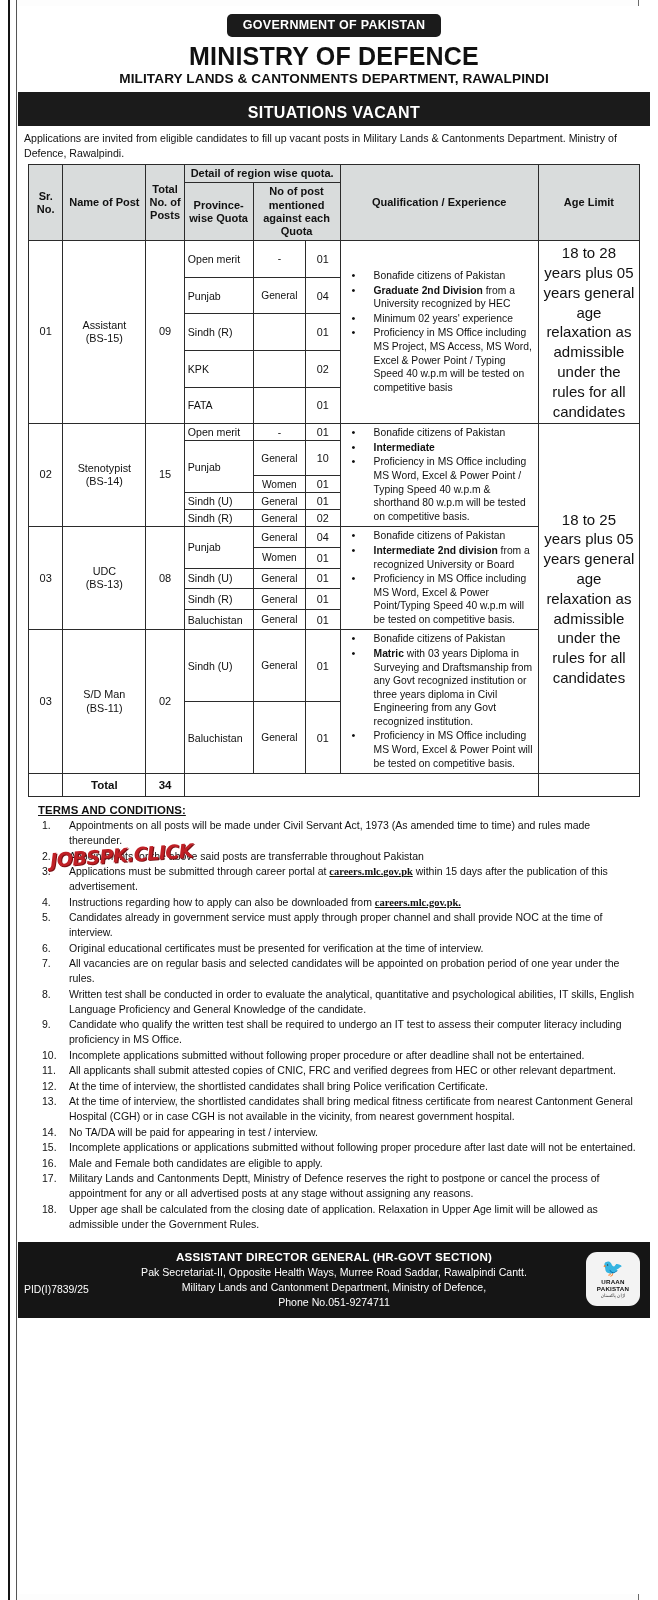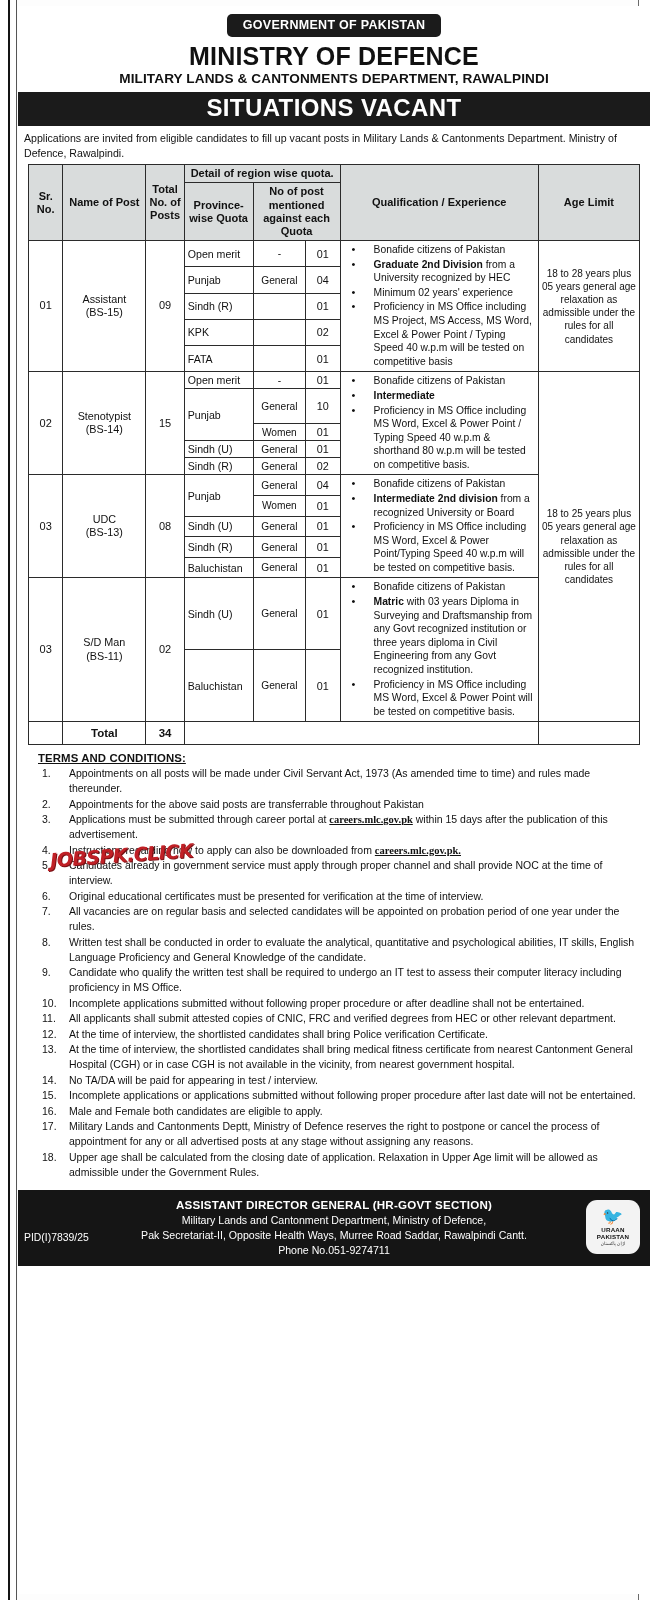--- a/index.html
+++ b/index.html
@@ -67,25 +67,25 @@
   }
   .dept {
     font-size: 13.6px;
     font-weight: bold;
     letter-spacing: .1px;
     margin-bottom: 4px;
   }
   .sitbar {
     background: #1b1b1b;
     color: #fff;
-    font-size: 24px;
+    font-size: 16px;
     font-weight: bold;
     letter-spacing: .4px;
     text-align: center;
-    padding: 2px 0 4px 0;
+    padding: 12px 0 4px 0;
   }
   .intro {
     font-size: 10.6px;
     line-height: 1.38;
     padding: 5px 6px 4px 6px;
     text-align: left;
   }
 
   
   table.jobs {
@@ -118,21 +118,21 @@
   td.sr, td.post, td.tot {
     text-align: center;
     font-size: 11px;
     line-height: 1.25;
   }
   td.post { font-size: 10.8px; }
   td.prov { font-size: 10.6px; text-align: left; padding-left: 5px; }
   td.cat  { font-size: 10.2px; text-align: center; }
   td.num  { font-size: 10.8px; text-align: center; }
   td.age  {
-    font-size: 10px; text-align: center; line-height: 1.32;
+    font-size: 15px; text-align: center; line-height: 1.32;
     vertical-align: middle;
   }
   td.qual { vertical-align: top; padding: 3px 4px 3px 2px; }
 
   ul.qlist {
     margin: 0; padding: 0; list-style: none;
   }
   ul.qlist li {
     font-size: 10.3px;
     line-height: 1.32;
@@ -431,22 +431,22 @@
           <li class="justify">No TA/DA will be paid for appearing in test / interview.</li>
           <li class="justify">Incomplete applications or applications submitted without following proper procedure after last date will not be entertained.</li>
           <li class="justify">Male and Female both candidates are eligible to apply.</li>
           <li class="justify">Military Lands and Cantonments Deptt, Ministry of Defence reserves the right to postpone or cancel the process of appointment for any or all advertised posts at any stage without assigning any reasons.</li>
           <li class="justify">Upper age shall be calculated from the closing date of application. Relaxation in Upper Age limit will be allowed as admissible under the Government Rules.</li>
         </ol>
     </div>
 
     <div class="footer">
       <div class="fl1">ASSISTANT DIRECTOR GENERAL  (HR-GOVT SECTION)</div>
+      <div class="fl">Pak Secretariat-II, Opposite Health Ways, Murree Road Saddar, Rawalpindi Cantt.</div>
       <div class="fl">Military Lands and Cantonment Department, Ministry of Defence,</div>
-      <div class="fl">Pak Secretariat-II, Opposite Health Ways, Murree Road Saddar, Rawalpindi Cantt.</div>
       <div class="fl">Phone No.051-9274711</div>
       <div class="pid">PID(I)7839/25</div>
       <div class="logo">
         <div class="bird">🐦</div>
         <div class="l1">URAAN</div>
         <div class="l2">PAKISTAN</div>
         <div class="l3">اڑان پاکستان</div>
       </div>
     </div>
 

